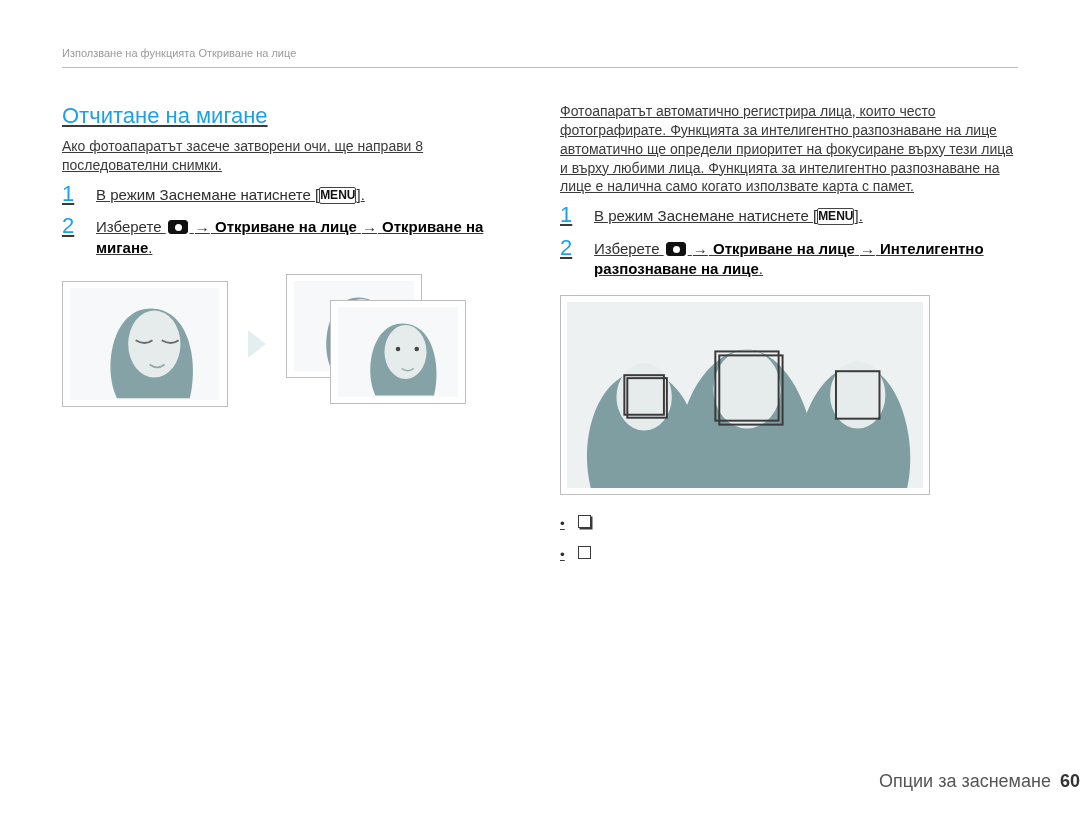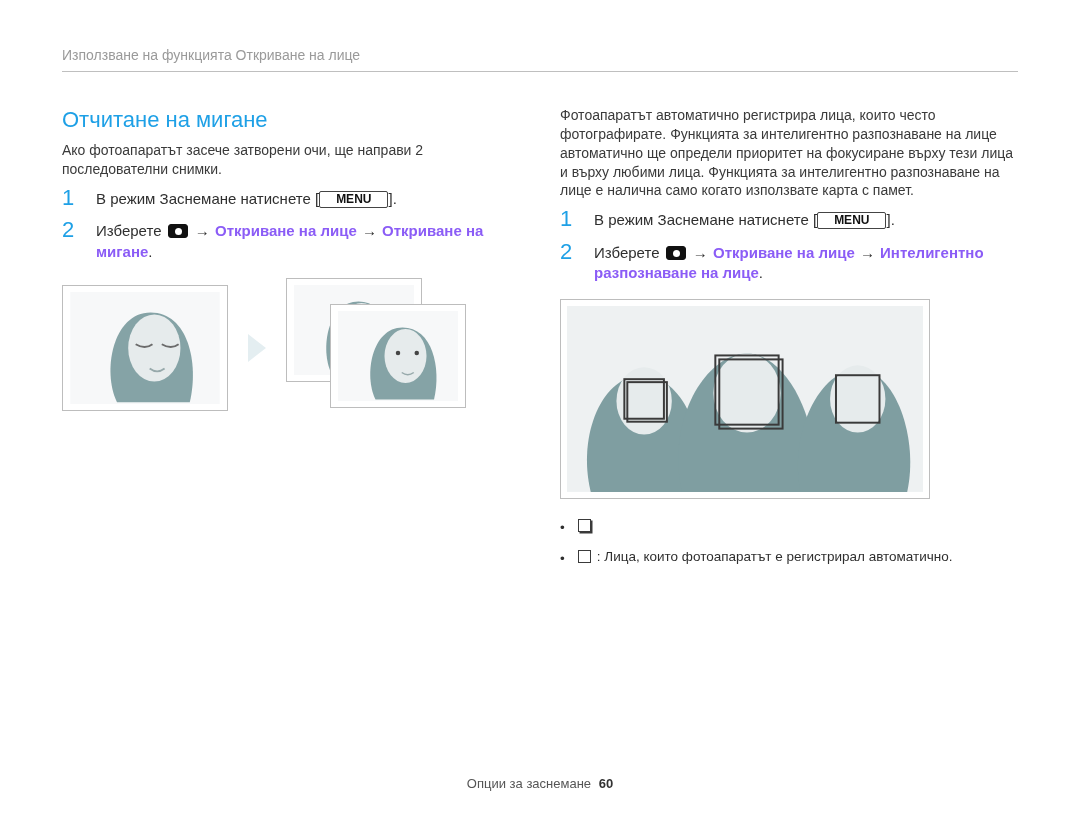--- a/index.html
+++ b/index.html
@@ -13,31 +13,32 @@
     font-size: 14px;
     line-height: 1.35;
   }
   .page {
     padding: 46px 62px 26px 62px;
     height: 100%;
     position: relative;
   }
   .runhead {
     color: #9a9a9a;
-    font-size: 14px;
+    font-size: 11px;
     margin-bottom: 6px;
   }
   .rule {
     border: none;
     border-top: 1px solid #bfbfbf;
     margin-bottom: 34px;
   }
   .cols {
     display: flex;
     gap: 40px;
+    text-decoration: underline;
   }
   .col { flex: 1 1 0; }
   .h2 {
     color: #1ea0e6;
     font-size: 22px;
     font-weight: 400;
     margin-bottom: 8px;
     line-height: 1.25;
   }
   .para {
@@ -64,21 +65,21 @@
     font-weight: 300;
     min-width: 20px;
     line-height: 1;
     margin-top: -2px;
   }
   .steptext { flex: 1; color: #2f2f2f; }
   .menu-chip {
     display: inline-block;
     border: 1px solid #444;
     border-radius: 2px;
-    padding: 0 16px;
+    padding: 0 0;
     font-size: 12px;
     font-weight: 700;
     color: #111;
     vertical-align: 1px;
     line-height: 15px;
   }
   .camera-chip {
     display: inline-block;
     width: 20px;
     height: 14px;
@@ -90,21 +91,21 @@
     margin: 0 2px;
   }
   .camera-chip::after {
     content: "";
     position: absolute;
     left: 6px; top: 3px;
     width: 7px; height: 7px;
     border-radius: 50%;
     background: #fff;
   }
-  .bold { font-weight: 700; color:#8b5cf6;text-align:right; }
+  .bold { font-weight: 700; color:#000000;text-align:right; }
   .arrow { margin: 0 1px; }
 
   
   .blink-row {
     display: flex;
     align-items: center;
     gap: 20px;
     margin-top: 16px;
   }
   .shot, .shot-sm {
@@ -158,38 +159,38 @@
     border: 1.5px solid #3a3a3a;
     vertical-align: -2px;
     margin-right: 2px;
   }
   .sq-icon.double { box-shadow: 1.5px 1.5px 0 #3a3a3a; }
 
   
   .footer {
     position: absolute;
     left: 0; right: 0; bottom: 22px;
-    text-align: center;
-    font-size: 13px;
+    text-align: right;
+    font-size: 18px;
     color: #555;
   }
   .footer .pg { font-weight: 600; color: #333; margin-left: 4px; }
 </style>
 </head>
 <body>
 
 <div class="page">
   <div class="runhead">Използване на функцията Откриване на лице</div>
   <hr class="rule">
 
   <div class="cols">
 
     <div class="col">
       <div class="h2">Отчитане на мигане</div>
-      <div class="para">Aко фотоапаратът засече затворени очи, ще направи 2 последователни снимки.</div>
+      <div class="para">Aко фотоапаратът засече затворени очи, ще направи 8 последователни снимки.</div>
 
       <ol class="steps">
         <li class="step">
           <span class="stepnum">1</span>
           <span class="steptext">
             <span>В режим Заснемане натиснете </span>[<span class="menu-chip">MENU</span>]<span>.</span>
           </span>
         </li>
         <li class="step">
           <span class="stepnum">2</span>
@@ -287,21 +288,20 @@
         <li>
           <span class="dot">•</span>
           <span>
             <span class="sq-icon double"></span>
           </span>
         </li>
         <li>
           <span class="dot">•</span>
           <span>
             <span class="sq-icon"></span>
-            <span>: Лица, които фотоапаратът е регистрирал автоматично.</span>
           </span>
         </li>
       </ul>
     </div>
   </div>
 
   <div class="footer">
     <span>Опции за заснемане</span>
     <span class="pg">60</span>
   </div>

